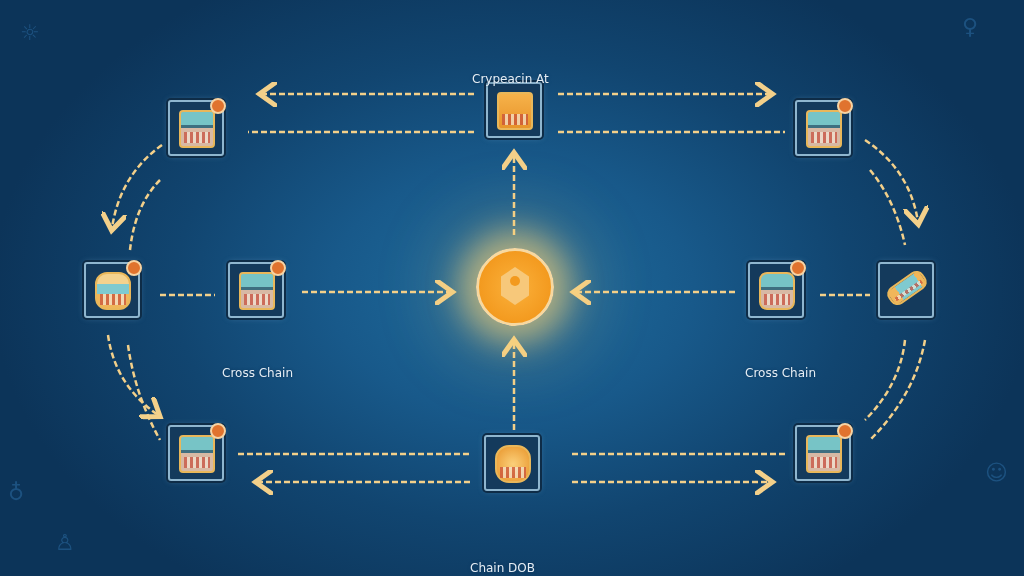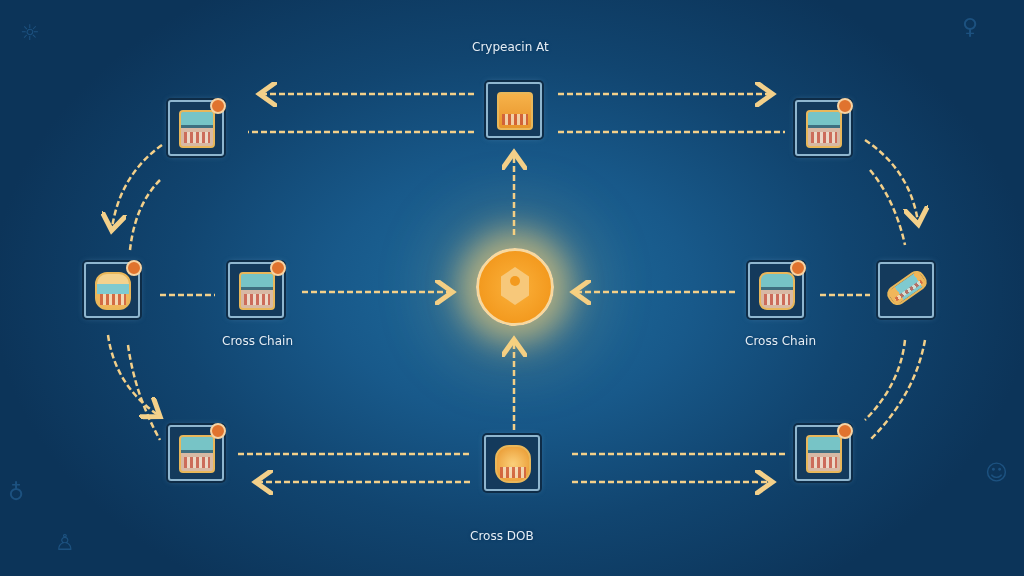--- a/index.html
+++ b/index.html
@@ -8,21 +8,21 @@
     background:radial-gradient(ellipse 520px 360px at 512px 290px,#1f6d9e 0%,#18598a 35%,#114570 65%,#0c3459 100%);}
   .stage{position:absolute;left:0;top:0;width:1024px;height:576px;}
   svg.lines{position:absolute;left:0;top:0;}
   .node{position:absolute;width:52px;height:52px;background:#143a5c;
     border:2px solid #8fb6cf;border-radius:3px;box-shadow:0 0 0 2px #0e2c47,0 0 6px rgba(150,200,230,.35);}
   .node .inner{position:absolute;left:9px;top:8px;width:32px;height:34px;border:2px solid #e9b75a;border-radius:4px;
     background:linear-gradient(#77c4c6 0 38%,#3e6f80 38% 46%,#d8b9a4 46%);}
   .node .inner::after{content:"";position:absolute;left:3px;right:3px;top:58%;bottom:3px;
     background:repeating-linear-gradient(90deg,#c74b3a 0 3px,#f4e6d6 3px 6px);opacity:.7;}
   .badge{position:absolute;right:-4px;top:-4px;width:12px;height:12px;border-radius:50%;background:#e0732e;border:2px solid #f6d3a3;}
-  .label{position:absolute;color:#e6eef5;font-size:12px;white-space:nowrap;text-shadow:0 0 3px #0c3459;}
+  .label{position:absolute;color:#e6eef5;font-size:12px;white-space:nowrap;text-shadow:0 0 3px #0c3459;margin-top:32px;}
   .hub{position:absolute;left:476px;top:248px;width:72px;height:72px;border-radius:50%;
     background:radial-gradient(circle,#fbb13b 0%,#f39a1f 70%,#e57f10 100%);
     border:3px solid #f7d8a0;box-shadow:0 0 30px 16px rgba(255,215,120,.55),0 0 70px 30px rgba(255,200,90,.25);}
   .hub .gem{position:absolute;left:22px;top:16px;width:28px;height:38px;
     background:#f7c87a;clip-path:polygon(50% 0,100% 25%,100% 75%,50% 100%,0 75%,0 25%);}
   .hub .gem::after{content:"";position:absolute;left:9px;top:9px;width:10px;height:10px;border-radius:50%;background:#f39a1f;}
   .bg-doodle{position:absolute;color:#2a6aa0;opacity:.55;font-size:22px;}
 </style>
 </head>
 <body>
@@ -105,19 +105,19 @@
     <div class="inner" style="transform:rotate(-35deg);left:6px;top:14px;width:38px;height:16px;border-radius:8px;background:linear-gradient(90deg,#f0b65a 0 25%,#7fcad0 25% 85%,#f0b65a 85%);"></div>
   </div>
 
   <div class="node" style="left:168px;top:425px;">
     <div class="inner"></div>
       <div class="badge"></div>
   </div>
   <div class="node" style="left:484px;top:435px;">
     <div class="inner" style="border-radius:14px;background:radial-gradient(circle,#fbd07a,#e8942a);"></div>
   </div>
-  <div class="label" style="left:470px;top:529px;">Cross DOB</div>
+  <div class="label" style="left:470px;top:529px;">Chain DOB</div>
   <div class="node" style="left:795px;top:425px;">
     <div class="inner"></div>
       <div class="badge"></div>
   </div>
 
 </div>
 
 </body></html>

